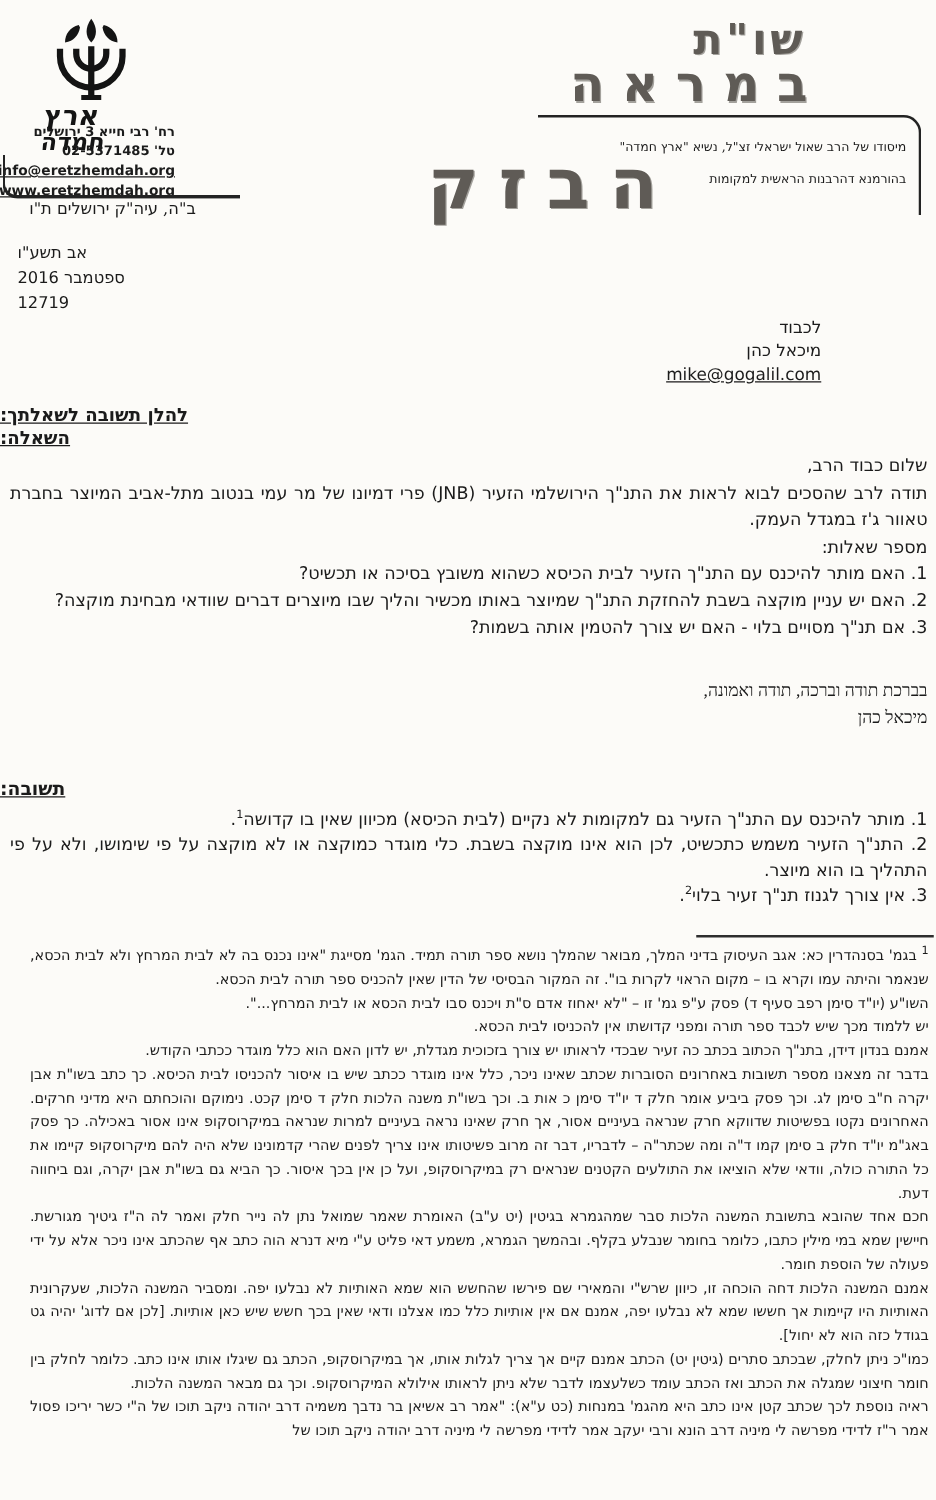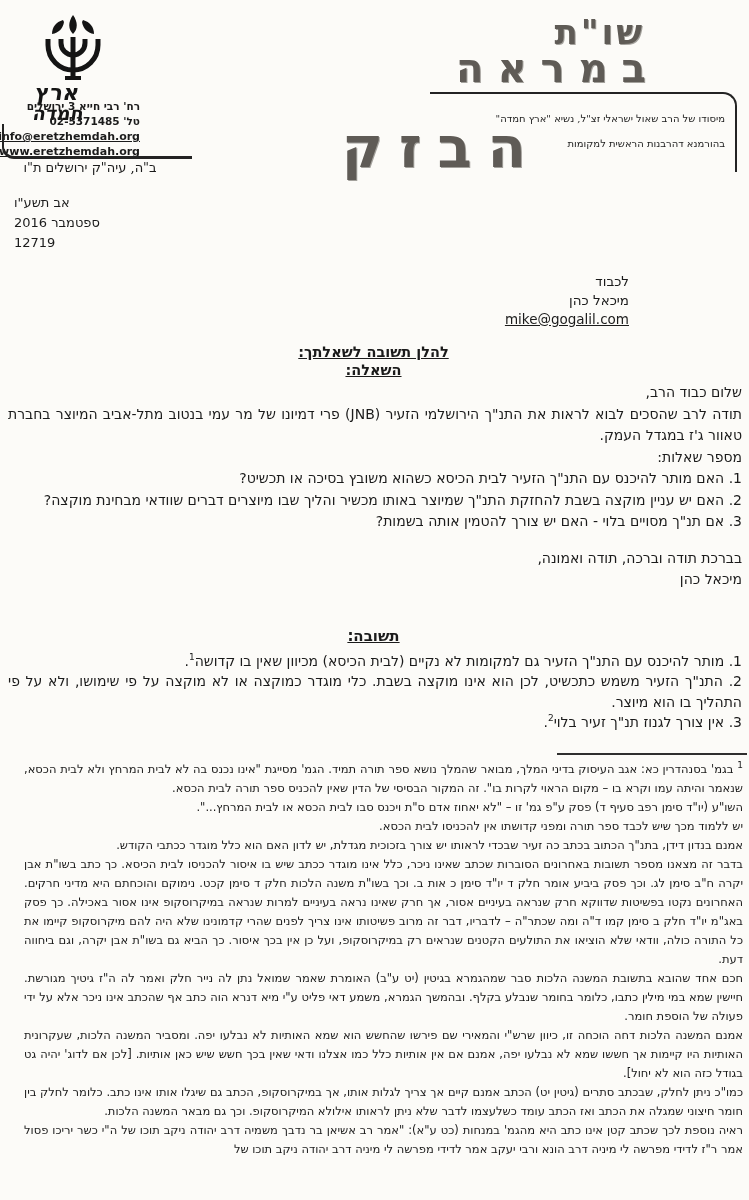--- a/index.html
+++ b/index.html
@@ -52,40 +52,40 @@
     font-size:10px; line-height:25px;
     font-family:"DejaVu Serif","DejaVu Sans",serif;
   }
 
   
   .dateblock {
     margin:5px 0 0 14px; width:140px;
     direction:rtl; text-align:left; font-size:13px; line-height:20px;
   }
   .addressee {
-    margin-top:19px; padding-right:120px;
+    margin-top:0; padding-right:92px;
     direction:rtl; text-align:right; font-size:13.5px; line-height:19px;
   }
   .addressee .link { direction:ltr; unicode-bidi:isolate; text-decoration:underline; }
 
   
   .heading {
-    direction:rtl; text-align:center; padding-right:2px;
+    direction:rtl; text-align:left; padding-right:2px;
     font-weight:bold; font-size:14.5px; text-decoration:underline;
   }
   .intro-heading { margin-top:15px; }
   .q-heading     { margin-top:2px; }
   .a-heading     { margin-top:36px; font-size:15px; }
 
   .qbody {
     direction:rtl; text-align:justify; padding:4px 7px 0 8px;
     font-size:14px; line-height:21.5px;
   }
   .q-line { }
-  .closing-block { margin-top:15px; }
+  .closing-block { margin-top:29px;font-family:Liberation Serif, serif; }
 
   .answers {
     direction:rtl; text-align:justify; padding:6px 7px 0 8px;
     font-size:14px; line-height:20.5px;
   }
   sup { font-size:9px; line-height:0; }
 
   .fn-rule {
     width:190px; margin:20px 2px 0 auto;
     border-top:2px solid #2e2e2e;

